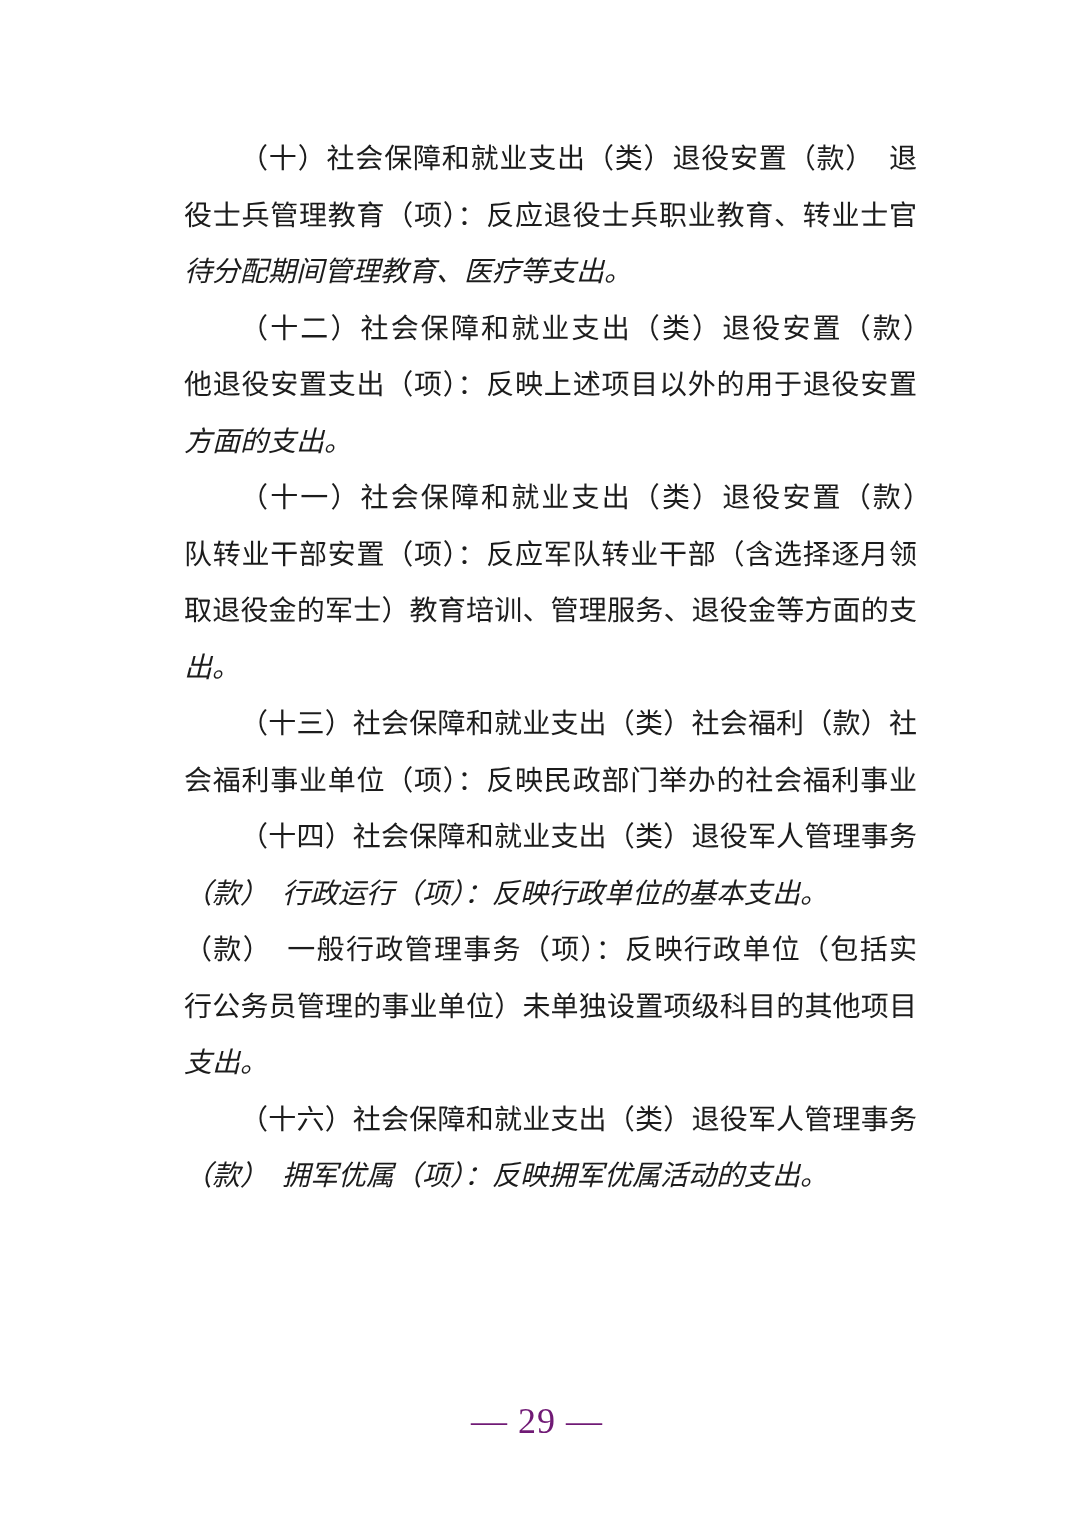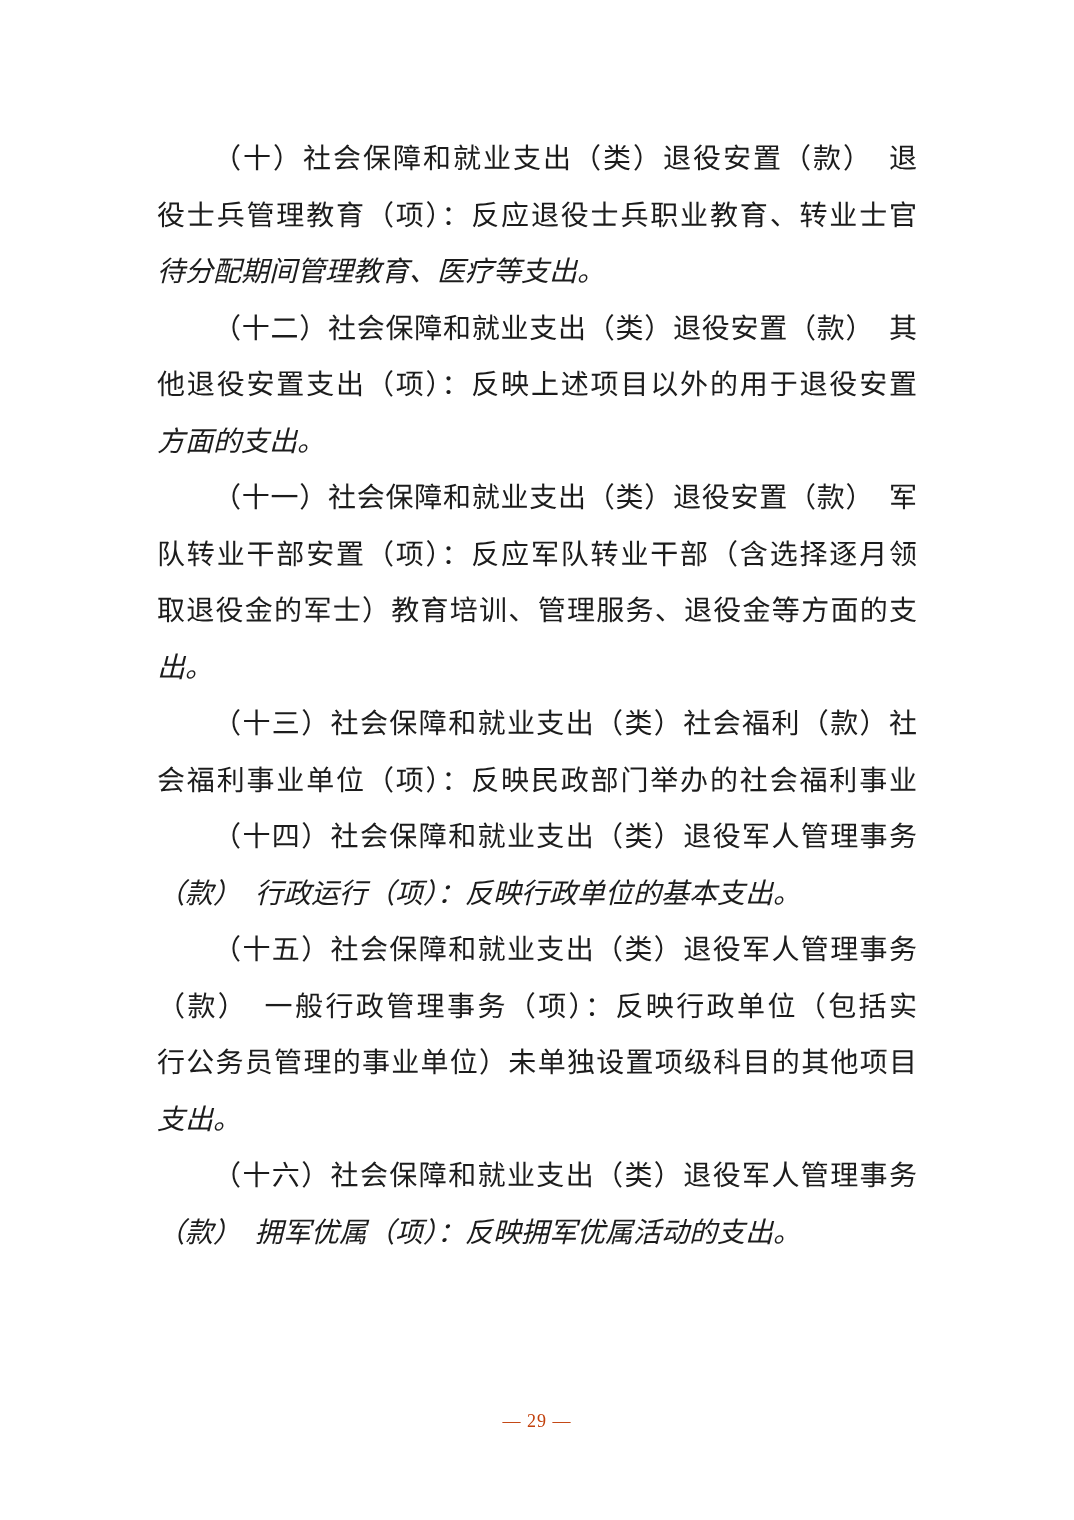--- a/index.html
+++ b/index.html
@@ -26,37 +26,38 @@
   .para {
     margin: 0;
     padding: 0;
   }
   .line {
     text-align: justify;
     text-align-last: justify;
     white-space: normal;
     overflow: hidden;
     height: 56.5px;
+    margin-left: 27px;
   }
   .line.first {
     text-indent: 2em;
   }
   .line.end {
     text-align-last: left;
     font-style: italic;
   }
   .footer {
     position: absolute;
     left: 0;
     top: 1404px;
     width: 100%;
     text-align: center;
-    font-size: 18px;
+    font-size: 36px;
     line-height: 34px;
-    color: #c2410c;
+    color: #701a75;
     letter-spacing: 1px;
   }
 </style>
 </head>
 <body>
 
 <main class="doc">
 
   <section class="para">
     <div class="line first">（十）社会保障和就业支出（类）退役安置（款）　退</div>
@@ -81,21 +82,20 @@
     <div class="line first">（十三）社会保障和就业支出（类）社会福利（款）社</div>
     <div class="line">会福利事业单位（项）：反映民政部门举办的社会福利事业</div>
   </section>
 
   <section class="para">
     <div class="line first">（十四）社会保障和就业支出（类）退役军人管理事务</div>
     <div class="line end">（款）　行政运行（项）：反映行政单位的基本支出。</div>
   </section>
 
   <section class="para">
-    <div class="line first">（十五）社会保障和就业支出（类）退役军人管理事务</div>
     <div class="line">（款）　一般行政管理事务（项）：反映行政单位（包括实</div>
     <div class="line">行公务员管理的事业单位）未单独设置项级科目的其他项目</div>
     <div class="line end">支出。</div>
   </section>
 
   <section class="para">
     <div class="line first">（十六）社会保障和就业支出（类）退役军人管理事务</div>
     <div class="line end">（款）　拥军优属（项）：反映拥军优属活动的支出。</div>
   </section>
 

